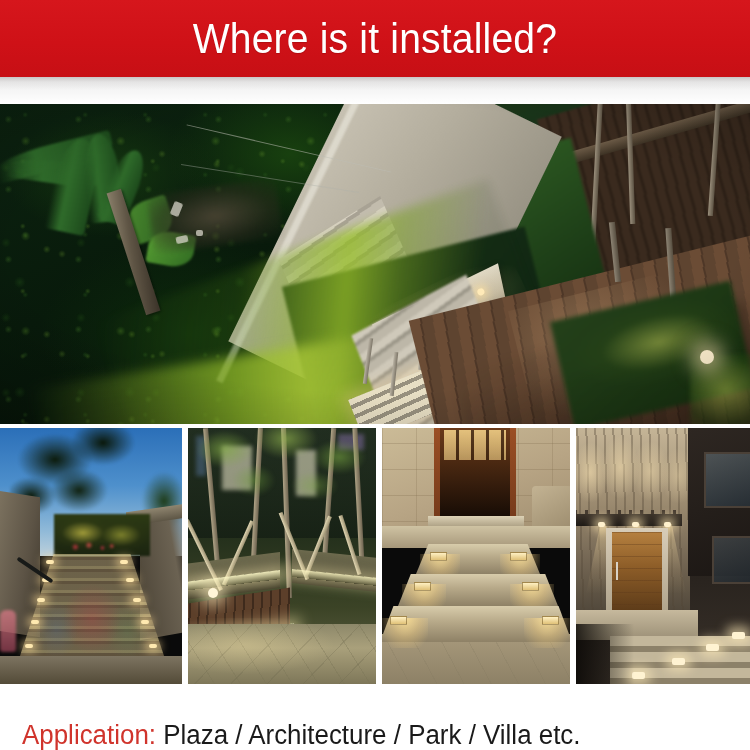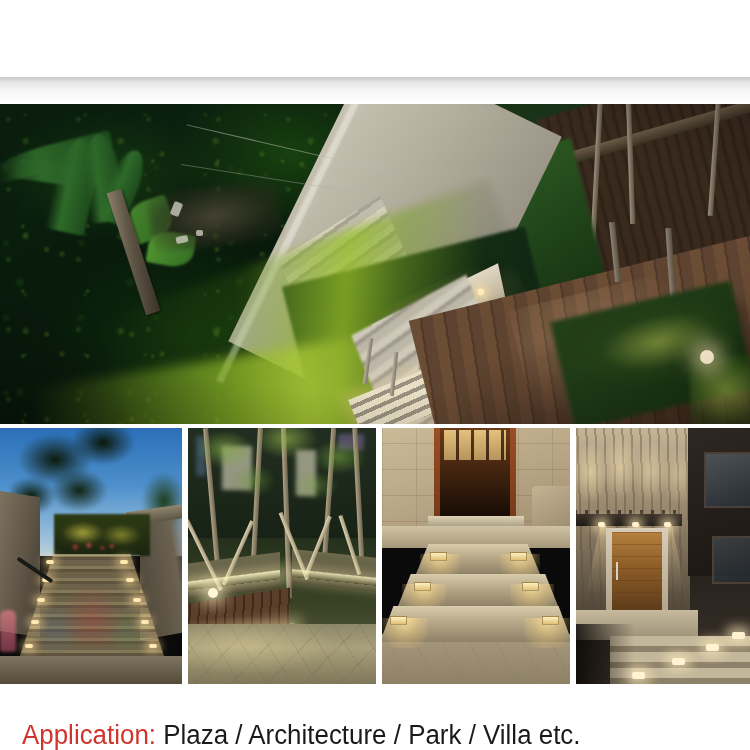--- a/index.html
+++ b/index.html
@@ -758,20 +758,23 @@
   }
   .footer-value {
     color: #1a1a1a;
   }
 </style>
 </head>
 <body>
 
 <div class="page">
 
+  <div class="header-band">
+    <div class="header-title">Where is it installed?</div>
+  </div>
   <div class="header-gap"></div>
   <div class="header-shadow"></div>
 
   <div class="hero">
     <div class="layer hero-foliage-base"></div>
     <div class="layer hero-leaf-texture"></div>
     <div class="layer hero-lawn"></div>
     <div class="layer hero-fence"></div>
     <div class="layer hero-fence-top"></div>
     <div class="layer trunk t1"></div>

